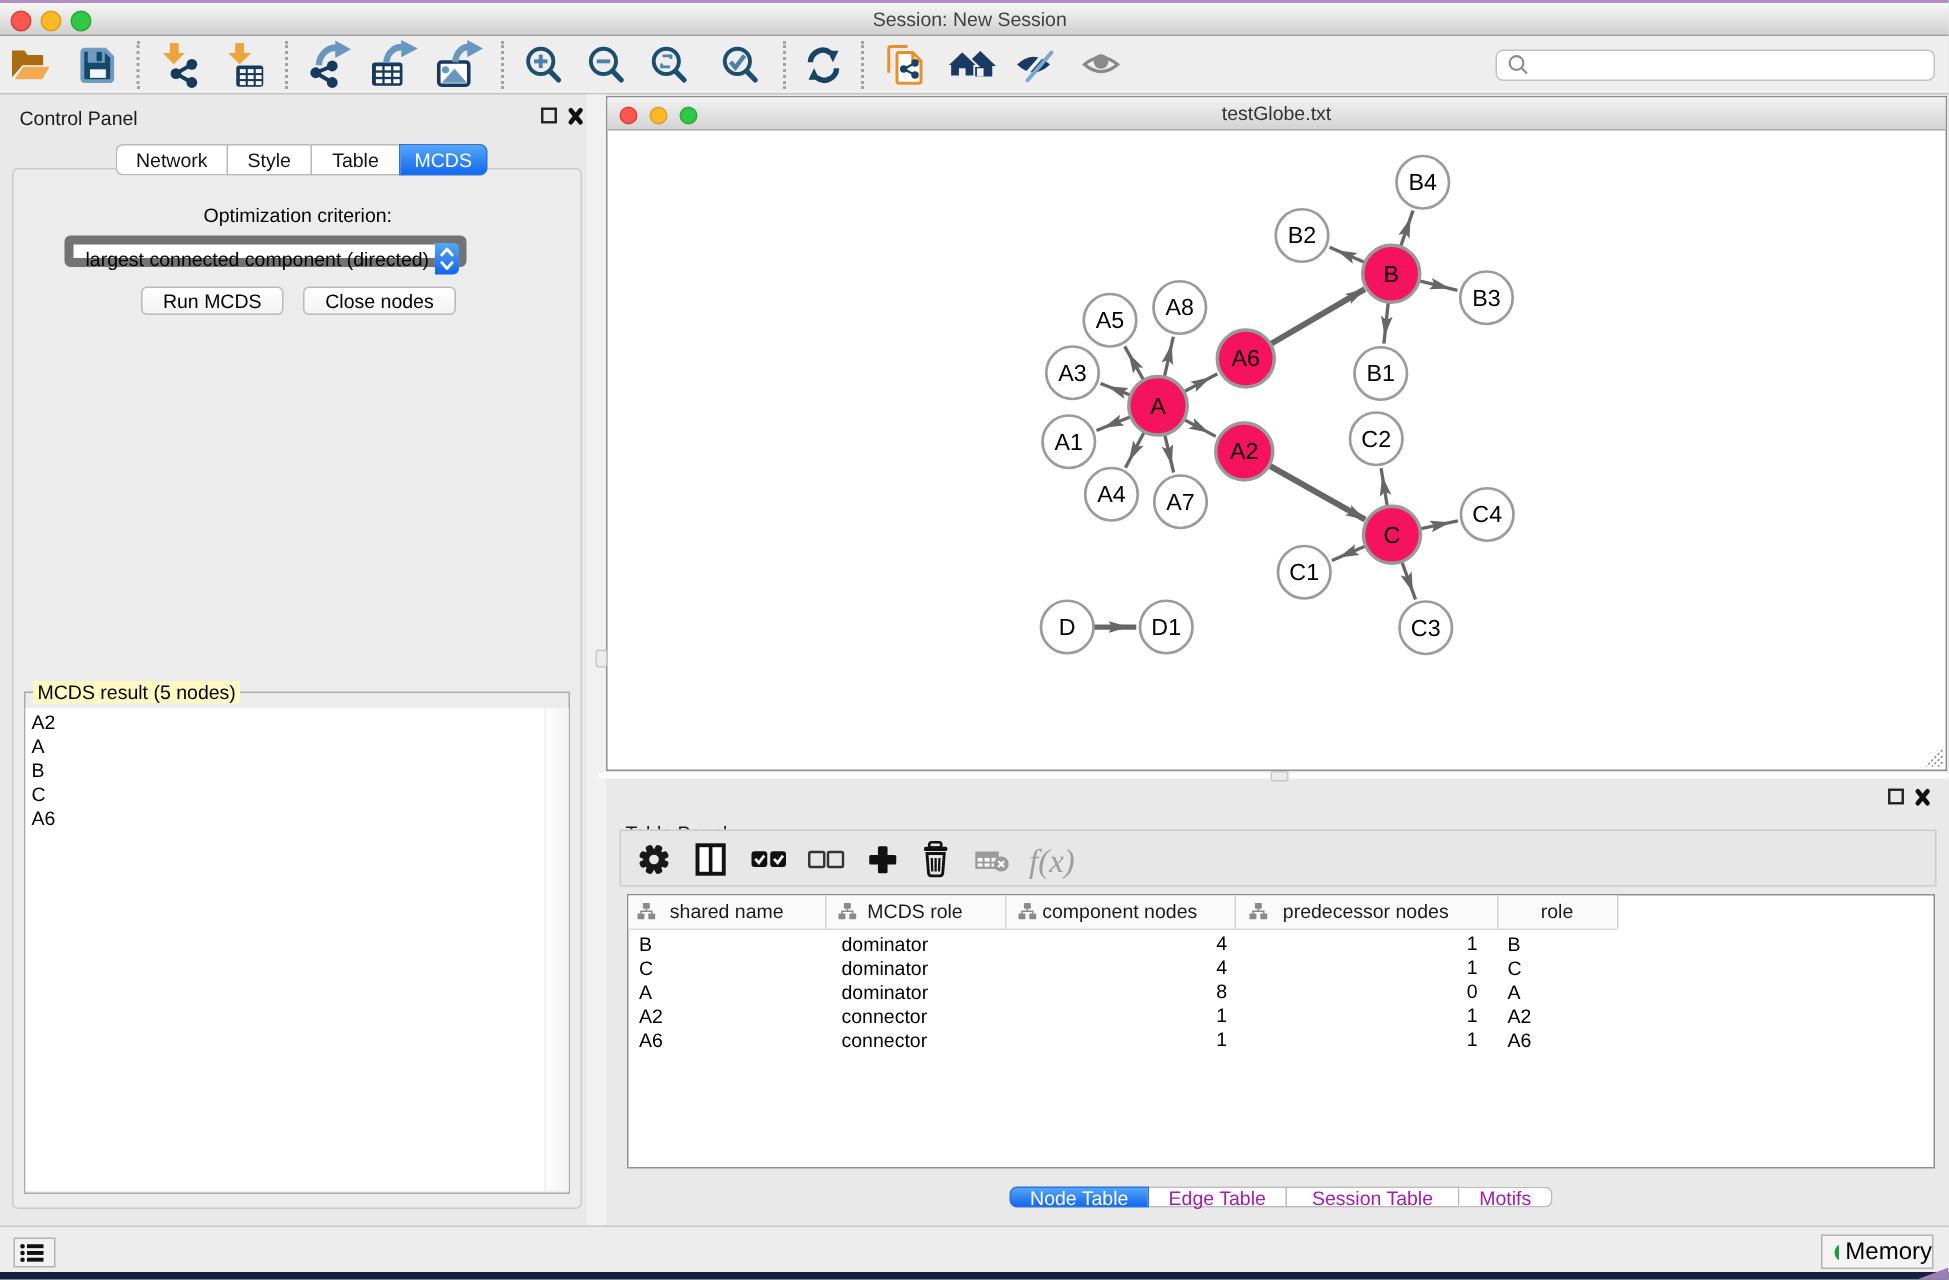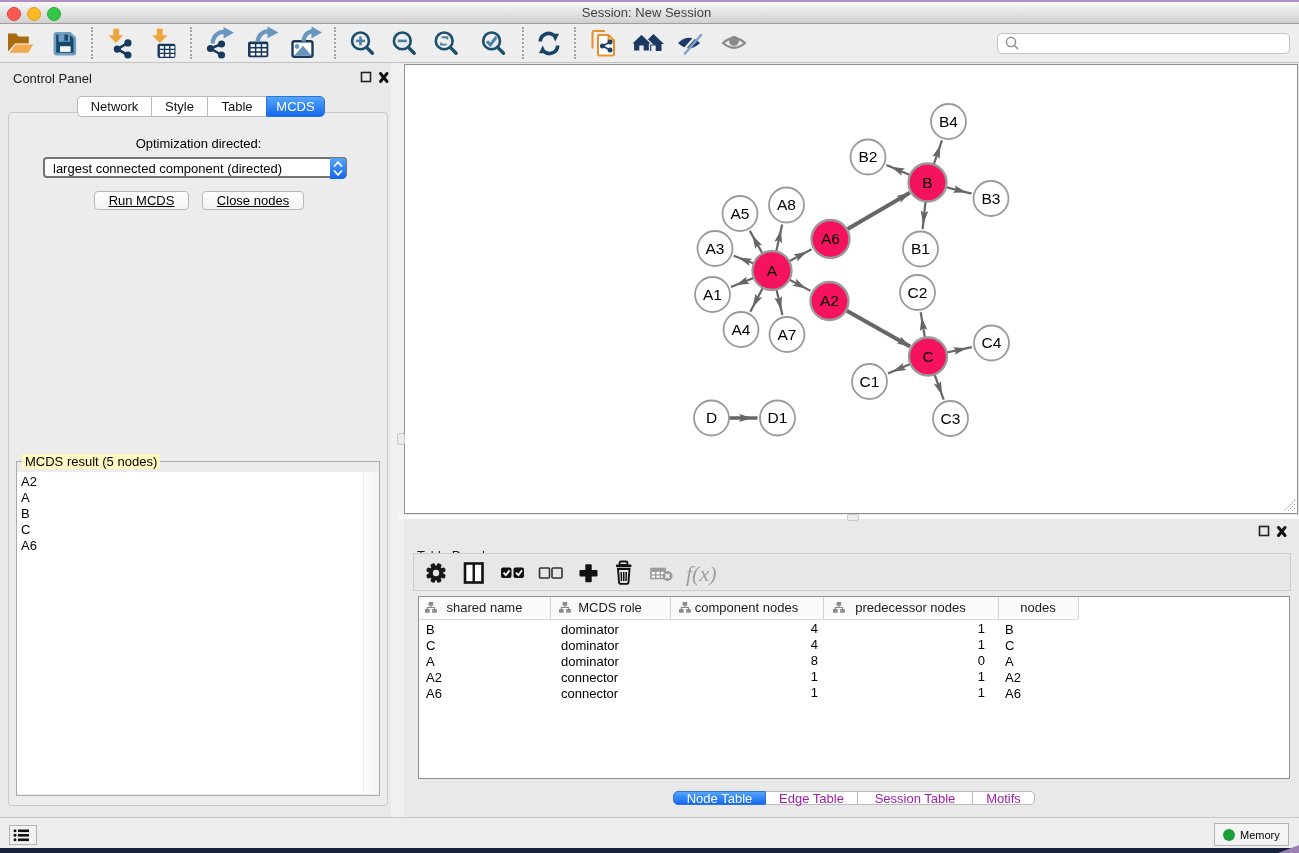--- a/index.html
+++ b/index.html
@@ -22,28 +22,28 @@
 #cp-title{left:13px;top:71px;font-size:13px;color:#1a1a1a;}
 #cp-tabs{left:77px;top:96px;height:21px;display:flex;font-size:13px;}
 #cp-tabs .tab{border:1px solid #b9b9b9;border-right:none;background:#fff;
  color:#111;display:flex;align-items:center;justify-content:center;}
 #cp-tabs .tab.first{border-radius:5px 0 0 5px;}
 #cp-tabs .tab.sel{background:linear-gradient(#54a6f9,#1368ef);color:#fff;
  border-color:#2e72d8;border-radius:0 5px 5px 0;border-right:1px solid #2e72d8;}
 #cp-content{left:8px;top:112px;width:378px;height:692px;background:#ececec;
  border:1px solid #c9c9c9;border-radius:4px;}
 #opt-label{left:0;top:136px;width:397px;text-align:center;font-size:13px;color:#000;}
-#combo{left:43px;top:157px;width:304px;height:21px;background:#fff;
- border:2px solid #737373;border-radius:4px;box-sizing:border-box;}
+#combo{left:43px;top:157px;width:268px;height:21px;background:#fff;
+ border:6px solid #737373;border-radius:4px;box-sizing:border-box;}
 #combo .ctext{position:absolute;left:8px;top:2px;font-size:13px;color:#000;}
 #combo .spin{position:absolute;right:-1px;top:-1px;width:16px;height:21px;
  background:linear-gradient(#55a7fa,#1165ee);border-radius:0 4px 4px 0;}
 .btn{position:absolute;height:19px;background:linear-gradient(#ffffff,#f3f3f3);
  border:1px solid #b9b9b9;border-radius:4px;font-size:13px;color:#000;
- display:flex;align-items:center;justify-content:center;box-sizing:border-box;text-decoration:underline;}
+ display:flex;align-items:center;justify-content:center;box-sizing:border-box;}
 #groupbox{left:16px;top:461px;width:364px;height:335px;
  border:1px solid #ababab;box-sizing:border-box;}
 #grouplabel{left:22px;top:454px;background:#fef9c3;padding:0 3px;
  font-size:13px;color:#000;}
 #mcds-list{left:17px;top:472px;width:362px;height:322px;background:#fff;
  font-size:13px;color:#000;line-height:16px;padding:2px 0 0 4px;box-sizing:border-box;}
 #mcds-scroll{left:363px;top:472px;width:15px;height:322px;background:linear-gradient(90deg,#fdfdfd,#f3f3f3);
  border-left:1px solid #ececec;}
 
 #netwin{left:404px;top:64px;width:894px;height:450px;background:#fff;
@@ -68,21 +68,21 @@
  display:flex;align-items:center;justify-content:center;}
 #bot-tabs .tab.sel{background:linear-gradient(#54a6f9,#1368ef);color:#fff;
  border-color:#2e72d8;border-radius:5px 0 0 5px;border-left:1px solid #2e72d8;}
 #bot-tabs .tab.last{border-radius:0 5px 5px 0;}
 
 #statusbar{left:0;top:817px;width:1299px;height:31px;background:#ededed;
  border-top:1px solid #c8c8c8;}
 #wallpaper-bot{left:0;top:848px;width:1299px;height:5px;background:#16213c;}
 #memorybtn{position:absolute;left:1214px;top:5px;width:75px;height:23px;
  background:#f4f4f4;border:1px solid #b3b3b3;box-sizing:border-box;
- font-size:11px;color:#000;display:flex;align-items:center;}
+ font-size:16px;color:#000;display:flex;align-items:center;}
 #listbtn{position:absolute;left:9px;top:7px;width:28px;height:20px;
  background:#f2f2f2;border:1px solid #b3b3b3;box-sizing:border-box;}
 </style></head>
 <body>
 <div class="abs" id="wallpaper-top"></div>
 <div class="abs" id="titlebar">
   <div class="tl" style="left:7px;top:5px;width:12px;height:12px;background:#fa5850;border:0.5px solid #dd3f38;"></div>
   <div class="tl" style="left:27px;top:5px;width:12px;height:12px;background:#fcb827;border:0.5px solid #de9f1e;"></div>
   <div class="tl" style="left:47px;top:5px;width:12px;height:12px;background:#33c748;border:0.5px solid #24ad35;"></div>
   <div class="title">Session: New Session</div>
@@ -232,38 +232,44 @@
   <rect x="1.5" y="1.5" width="9" height="9" fill="none" stroke="#222" stroke-width="1.6"></rect>
   <path d="M20.5 2.5 L27 10.5 M27 2.5 L20.5 10.5" stroke="#111" stroke-width="3" stroke-linecap="round"></path>
 </svg>
 <div class="abs" id="cp-content"></div>
 <div class="abs" id="cp-tabs">
   <div class="tab first" style="width:73px">Network</div>
   <div class="tab" style="width:55px">Style</div>
   <div class="tab" style="width:58px">Table</div>
   <div class="tab sel" style="width:57px">MCDS</div>
 </div>
-<div class="abs" id="opt-label">Optimization directed:</div>
+<div class="abs" id="opt-label">Optimization criterion:</div>
 <div class="abs" id="combo">
   <span class="ctext">largest connected component (directed)</span>
   <div class="spin">
     <svg width="16" height="21">
       <path d="M4.5 8 L8 4 L11.5 8" fill="none" stroke="#fff" stroke-width="1.8" stroke-linecap="round" stroke-linejoin="round"></path>
       <path d="M4.5 13 L8 17 L11.5 13" fill="none" stroke="#fff" stroke-width="1.8" stroke-linecap="round" stroke-linejoin="round"></path>
     </svg>
   </div>
 </div>
 <div class="btn" style="left:94px;top:191px;width:95px;">Run MCDS</div>
 <div class="btn" style="left:202px;top:191px;width:102px;">Close nodes</div>
 <div class="abs" id="groupbox"></div>
 <div class="abs" id="grouplabel">MCDS result (5 nodes)</div>
 <div class="abs" id="mcds-list">A2<br>A<br>B<br>C<br>A6</div>
 <div class="abs" id="mcds-scroll"></div>
 
 <div class="abs" id="netwin">
+  <div class="titlebar">
+    <div class="tl" style="left:8px;top:5.5px;width:10px;height:10px;background:#fa5850;border:0.5px solid #dd3f38;"></div>
+    <div class="tl" style="left:28px;top:5.5px;width:10px;height:10px;background:#fcb827;border:0.5px solid #de9f1e;"></div>
+    <div class="tl" style="left:48px;top:5.5px;width:10px;height:10px;background:#33c748;border:0.5px solid #24ad35;"></div>
+    <div class="title">testGlobe.txt</div>
+  </div>
   <svg id="graph" style="position:absolute;left:0;top:21px" width="892" height="427" viewBox="404 85 892 427">
     <defs>
       <marker id="arw" viewBox="0 0 20 9" refX="18.5" refY="4.5" markerWidth="20" markerHeight="9" orient="auto" markerUnits="userSpaceOnUse">
         <path d="M0,0.6 L13.5,4.5 L0,8.4 L2.6,4.5 z" fill="#666666"></path>
       </marker>
       <marker id="arw2" viewBox="0 0 14 9" refX="13" refY="4.5" markerWidth="14" markerHeight="9" orient="auto" markerUnits="userSpaceOnUse">
         <path d="M0,0.6 L13.5,4.5 L0,8.4 L2.6,4.5 z" fill="#666666"></path>
       </marker>
     </defs>
     <g stroke="#666666">
@@ -420,21 +426,21 @@
       <use href="#treeic" x="140" y="4"></use>
       <use href="#treeic" x="260" y="4"></use>
       <use href="#treeic" x="414" y="4"></use>
     </g>
   </svg>
 
   <div class="hcell" style="left:0;width:131px">shared name</div>
   <div class="hcell" style="left:131px;width:120px">MCDS role</div>
   <div class="hcell" style="left:251px;width:153px">component nodes</div>
   <div class="hcell" style="left:404px;width:175px">predecessor nodes</div>
-  <div class="hcell" style="left:579px;width:80px">nodes</div>
+  <div class="hcell" style="left:579px;width:80px">role</div>
   <div class="cell" style="left:7px;top:25px">B</div>
   <div class="cell" style="left:142px;top:25px">dominator</div>
   <div class="cell" style="left:251px;top:24px;width:148px;text-align:right">4</div>
   <div class="cell" style="left:404px;top:24px;width:162px;text-align:right">1</div>
   <div class="cell" style="left:586px;top:25px">B</div>
   <div class="cell" style="left:7px;top:41px">C</div>
   <div class="cell" style="left:142px;top:41px">dominator</div>
   <div class="cell" style="left:251px;top:40px;width:148px;text-align:right">4</div>
   <div class="cell" style="left:404px;top:40px;width:162px;text-align:right">1</div>
   <div class="cell" style="left:586px;top:41px">C</div>

